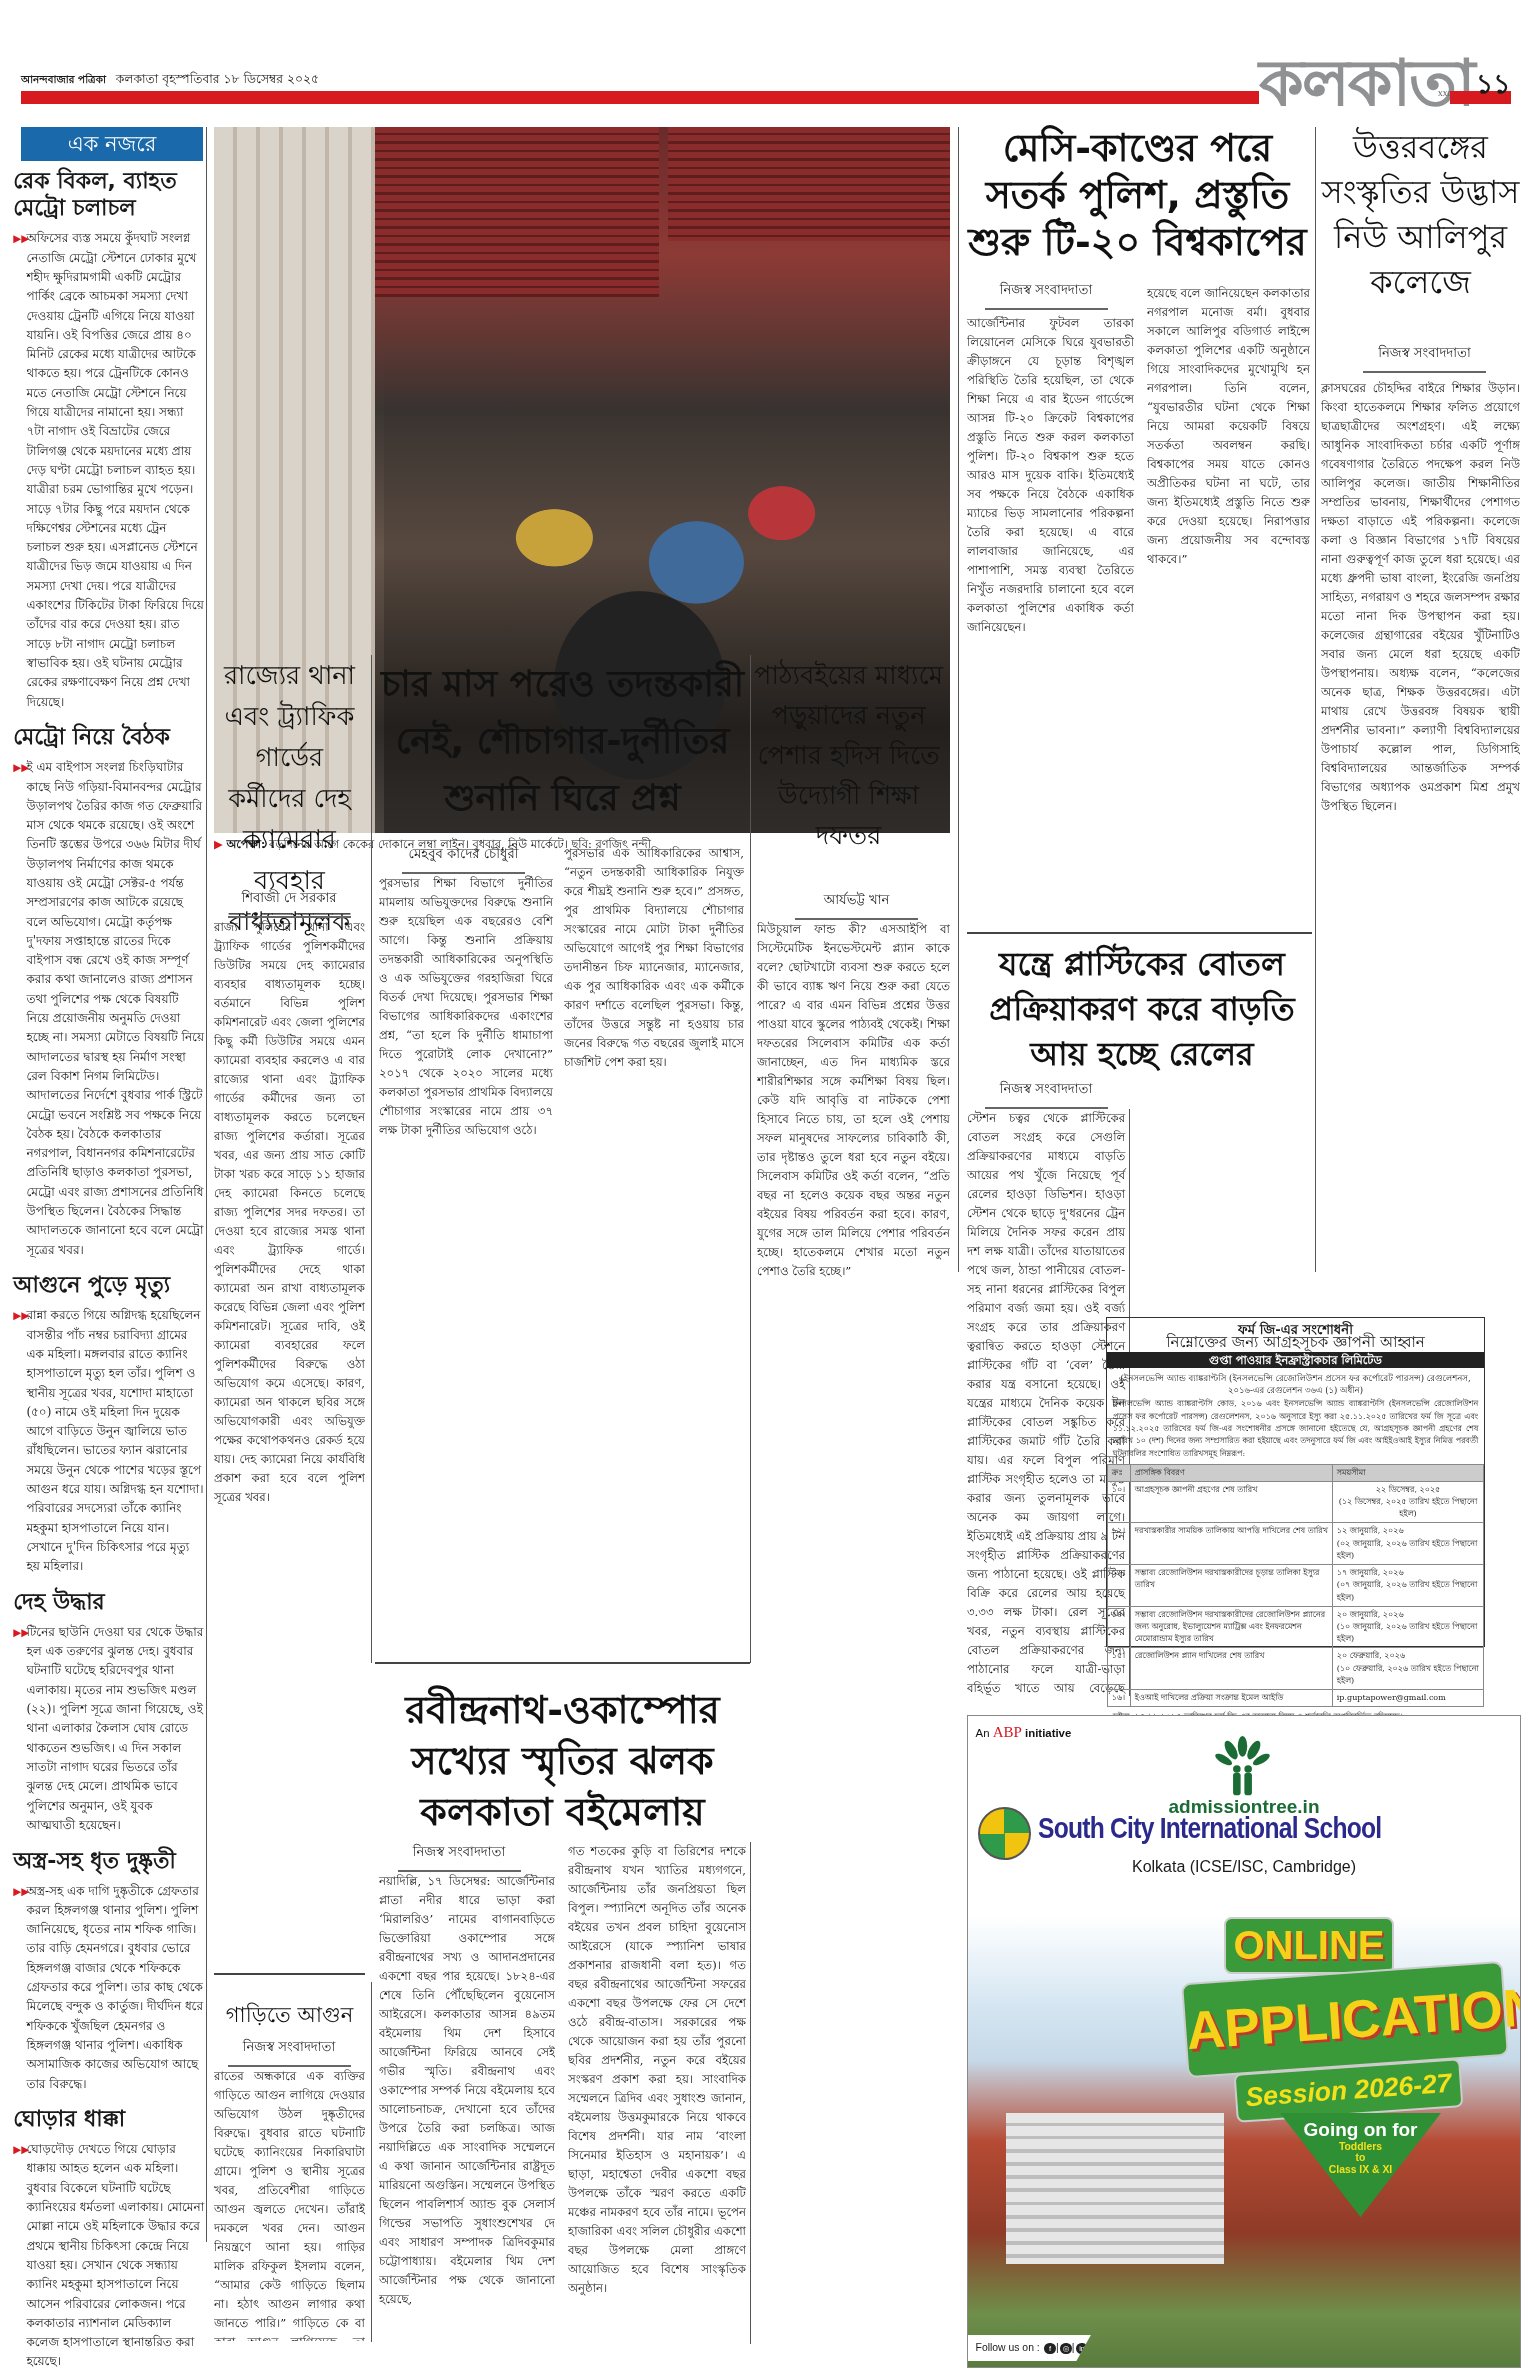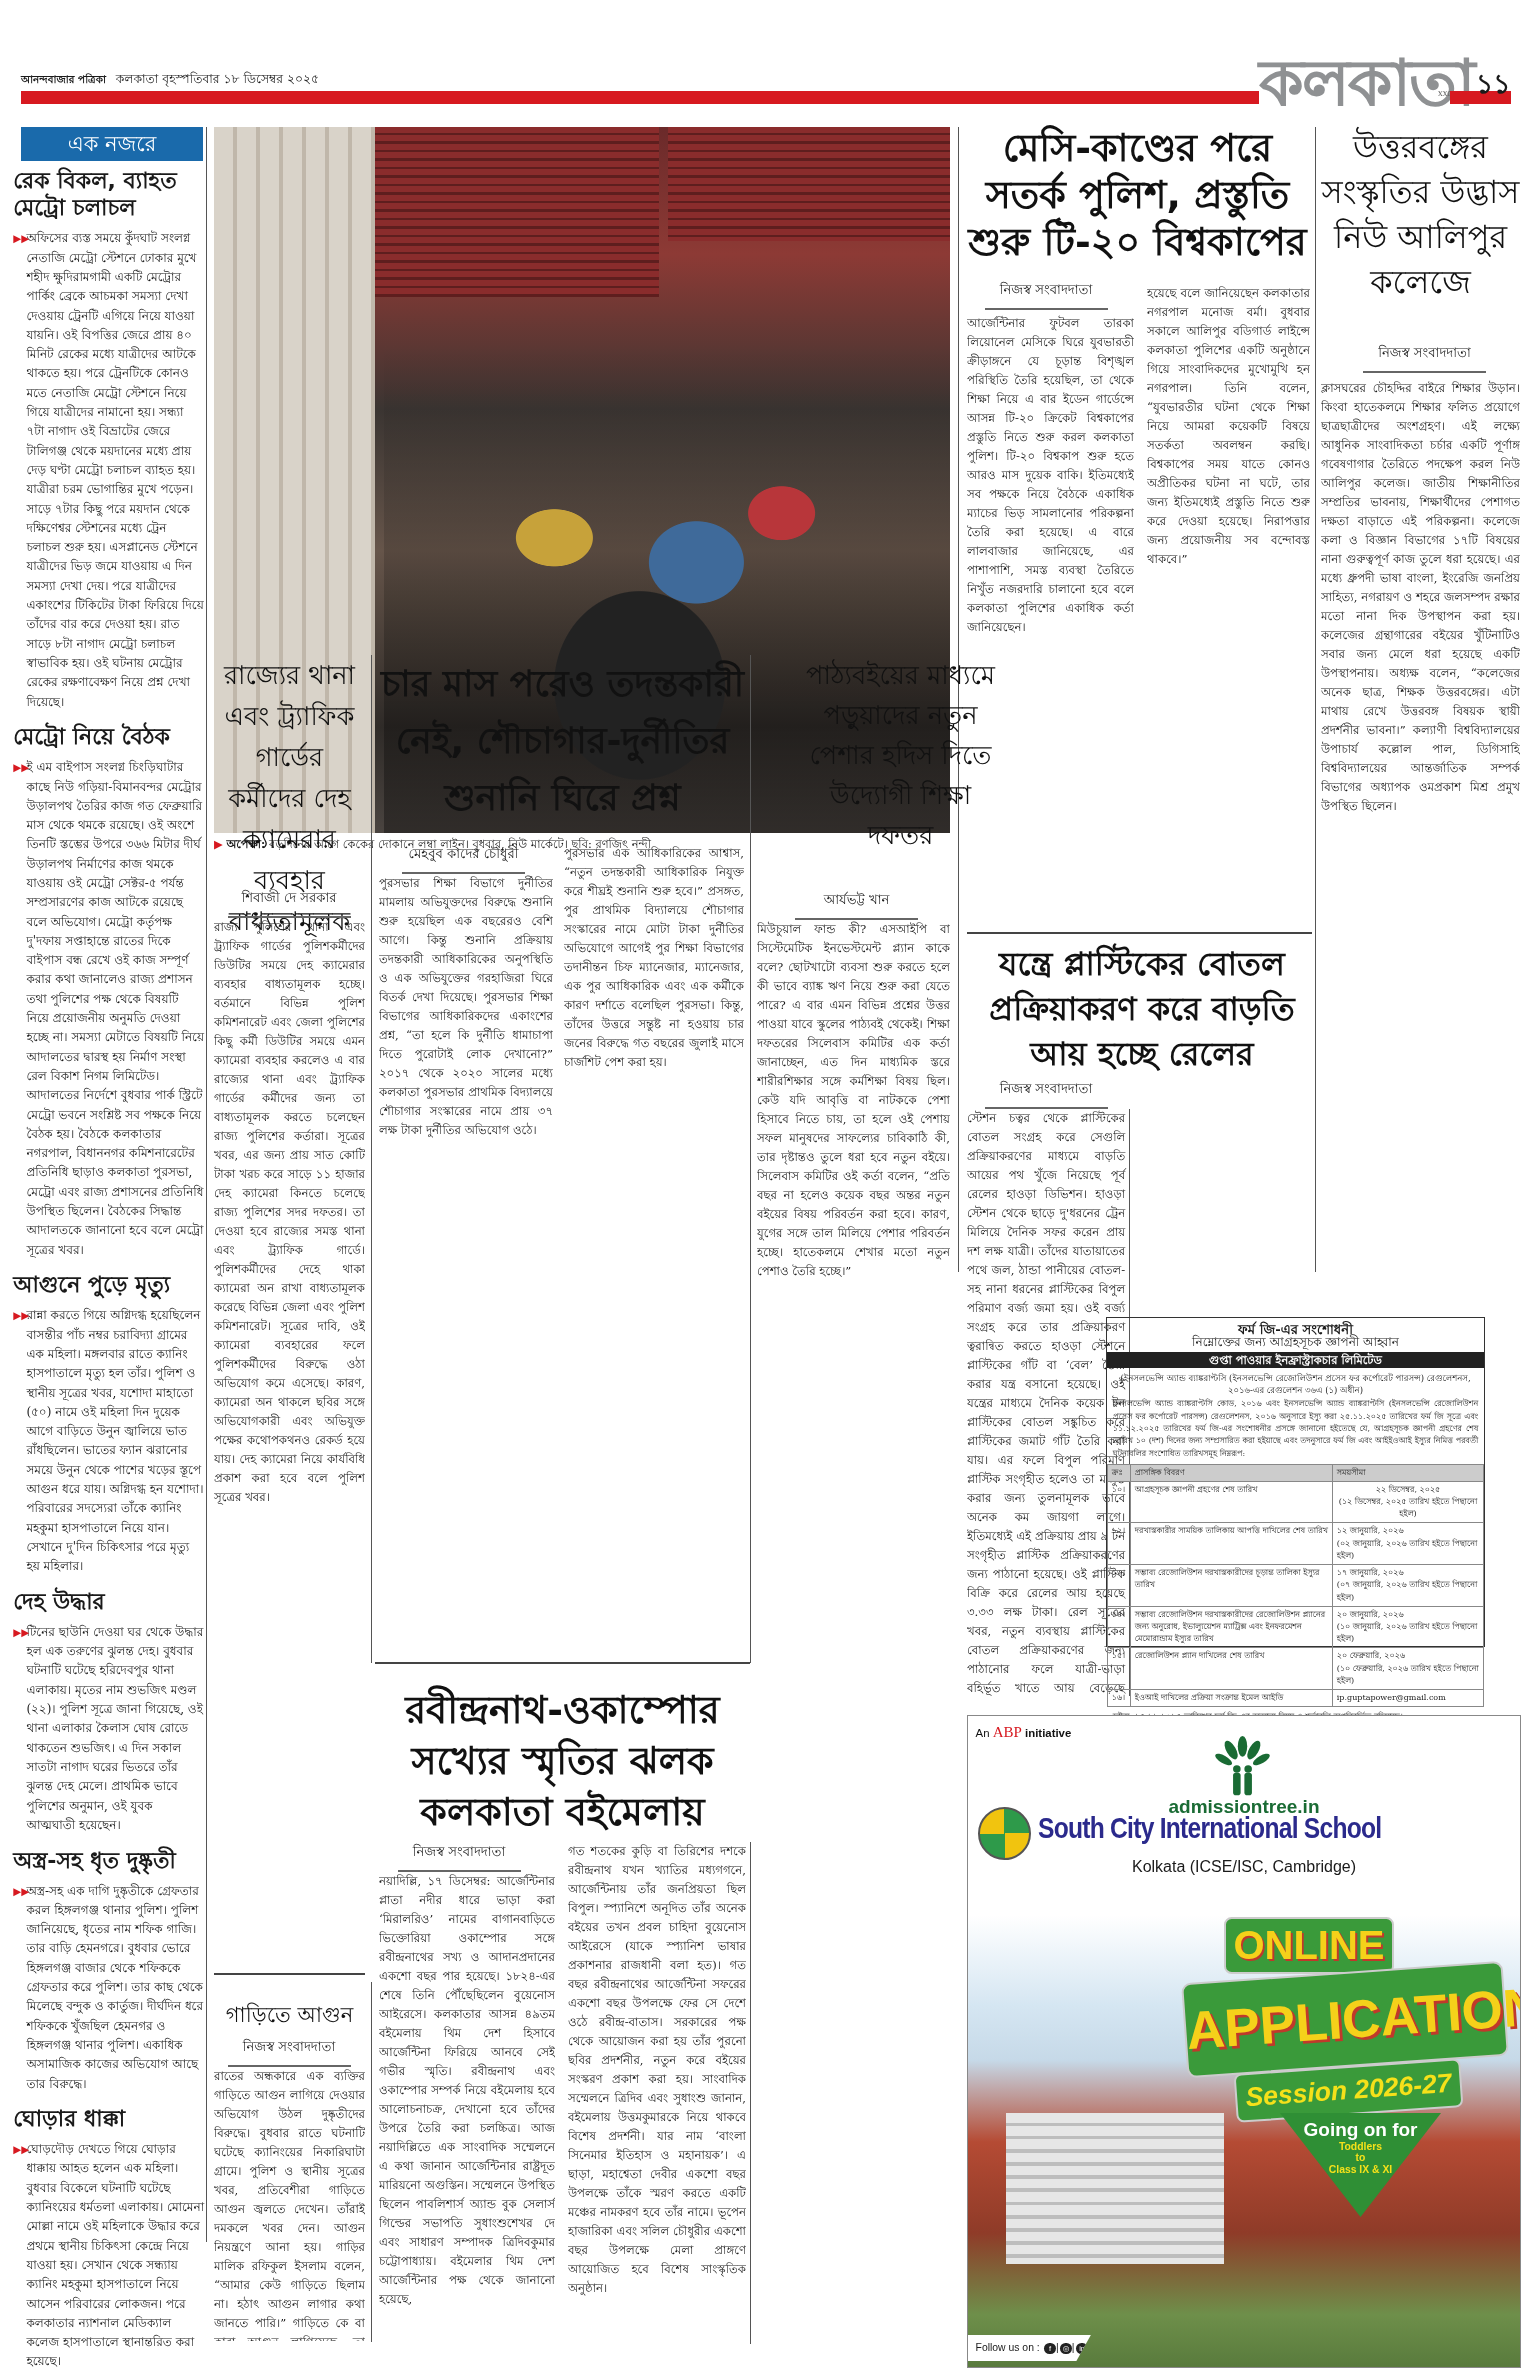--- a/index.html
+++ b/index.html
@@ -30,21 +30,21 @@
 .hl{font-family:"DejaVu Sans",sans-serif;font-weight:bold;text-align:center;color:#111}
 .byline{font-size:13.2px;text-align:center}
 .byline-rule{height:2.8px;background:#666;margin:5.7px auto 0;width:123px}
 .body{font-size:11.7px;line-height:19px;text-align:justify}
 .body p{text-indent:13.2px}
 .body p.noind{text-indent:0}
 .col{position:absolute}
 
 .adbox{left:1106px;top:1317px;width:379px;height:330px;border:1.4px solid #333;font-size:8.5px;line-height:12.3px}
 .adbox .t1{text-align:center;font-size:13.2px;font-weight:bold;padding-top:5.7px}
-.adbox .t2{text-align:center;font-size:12px}
+.adbox .t2{text-align:center;font-size:15px}
 .adbox .t3{background:#222;color:#fff;text-align:center;font-size:11.4px;font-weight:bold;padding:1.9px 0;margin:3.8px 0}
 .adbox .intro{text-align:center;font-size:8.5px;padding:0 5.7px}
 .adbox .para{font-size:8px;padding:1.9px 5.7px;text-align:justify}
 .adbox table{width:100%;border-collapse:collapse;font-size:8px;margin-top:1.9px}
 .adbox th{background:#ccc;text-align:left;padding:1.9px 3.8px;border:0.9px solid #888;font-weight:normal}
 .adbox td{padding:1.9px 3.8px;border:0.9px solid #888;vertical-align:top}
 .adbox .foot{padding:3.8px 5.7px;font-size:8px}
 .adbox .sign{text-align:right;padding:0 5.7px;font-size:8px}
 
 .school{left:967px;top:1715px;width:554px;height:653px;border:0.9px solid #888;overflow:hidden;background:#fff}
@@ -245,21 +245,21 @@
 </div>
 <div class="col body" style="left:379px;top:874px;width:174px;height:776px;overflow:hidden">
     <p class="noind">পুরসভার শিক্ষা বিভাগে দুর্নীতির মামলায় অভিযুক্তদের বিরুদ্ধে শুনানি শুরু হয়েছিল এক বছরেরও বেশি আগে। কিন্তু শুনানি প্রক্রিয়ায় তদন্তকারী আধিকারিকের অনুপস্থিতি ও এক অভিযুক্তের গরহাজিরা ঘিরে বিতর্ক দেখা দিয়েছে। পুরসভার শিক্ষা বিভাগের আধিকারিকদের একাংশের প্রশ্ন, “তা হলে কি দুর্নীতি ধামাচাপা দিতে পুরোটাই লোক দেখানো?” ২০১৭ থেকে ২০২০ সালের মধ্যে কলকাতা পুরসভার প্রাথমিক বিদ্যালয়ে শৌচাগার সংস্কারের নামে প্রায় ৩৭ লক্ষ টাকা দুর্নীতির অভিযোগ ওঠে।</p>
   </div>
 <div class="col body" style="left:564px;top:844px;width:180px;height:806px;overflow:hidden">
     <p class="noind">পুরসভার এক আধিকারিকের আশ্বাস, “নতুন তদন্তকারী আধিকারিক নিযুক্ত করে শীঘ্রই শুনানি শুরু হবে।” প্রসঙ্গত, পুর প্রাথমিক বিদ্যালয়ে শৌচাগার সংস্কারের নামে মোটা টাকা দুর্নীতির অভিযোগে আগেই পুর শিক্ষা বিভাগের তদানীন্তন চিফ ম্যানেজার, ম্যানেজার, এক পুর আধিকারিক এবং এক কর্মীকে কারণ দর্শাতে বলেছিল পুরসভা। কিন্তু, তাঁদের উত্তরে সন্তুষ্ট না হওয়ায় চার জনের বিরুদ্ধে গত বছরের জুলাই মাসে চার্জশিট পেশ করা হয়।</p>
   </div>
 <div class="vrule" style="left:750px;top:655px;height:1008px"></div>
 <div class="hrule" style="left:375px;top:1662px;width:375px"></div>
 
-<div class="abs hl" style="left:802px;top:655px;width:197px;font-size:25.6px;line-height:40px;font-weight:normal">পাঠ্যবইয়ের মাধ্যমে পড়ুয়াদের নতুন পেশার হদিস দিতে উদ্যোগী শিক্ষা দফতর</div>
+<div class="abs hl" style="left:750px;top:655px;width:197px;font-size:25.6px;line-height:40px;font-weight:normal">পাঠ্যবইয়ের মাধ্যমে পড়ুয়াদের নতুন পেশার হদিস দিতে উদ্যোগী শিক্ষা দফতর</div>
 <div class="abs" style="left:795px;top:890px;width:123px">
   <div class="byline">আর্যভট্ট খান</div>
   <div class="byline-rule"></div>
 </div>
 <div class="col body" style="left:757px;top:920px;width:193px;height:1448px;overflow:hidden">
     <p class="noind">মিউচুয়াল ফান্ড কী? এসআইপি বা সিস্টেমেটিক ইনভেস্টমেন্ট প্ল্যান কাকে বলে? ছোটখাটো ব্যবসা শুরু করতে হলে কী ভাবে ব্যাঙ্ক ঋণ নিয়ে শুরু করা যেতে পারে? এ বার এমন বিভিন্ন প্রশ্নের উত্তর পাওয়া যাবে স্কুলের পাঠ্যবই থেকেই। শিক্ষা দফতরের সিলেবাস কমিটির এক কর্তা জানাচ্ছেন, এত দিন মাধ্যমিক স্তরে শারীরশিক্ষার সঙ্গে কর্মশিক্ষা বিষয় ছিল। কেউ যদি আবৃত্তি বা নাটককে পেশা হিসাবে নিতে চায়, তা হলে ওই পেশায় সফল মানুষদের সাফল্যের চাবিকাঠি কী, তার দৃষ্টান্তও তুলে ধরা হবে নতুন বইয়ে। সিলেবাস কমিটির ওই কর্তা বলেন, “প্রতি বছর না হলেও কয়েক বছর অন্তর নতুন বইয়ের বিষয় পরিবর্তন করা হবে। কারণ, যুগের সঙ্গে তাল মিলিয়ে পেশার পরিবর্তন হচ্ছে। হাতেকলমে শেখার মতো নতুন পেশাও তৈরি হচ্ছে।”</p>
   </div>
 
 <div class="abs hl" style="left:375px;top:1685px;width:375px;font-size:38px;line-height:51px">রবীন্দ্রনাথ-ওকাম্পোর সখ্যের স্মৃতির ঝলক কলকাতা বইমেলায়</div>
 <div class="abs" style="left:388px;top:1842px;width:142px">

